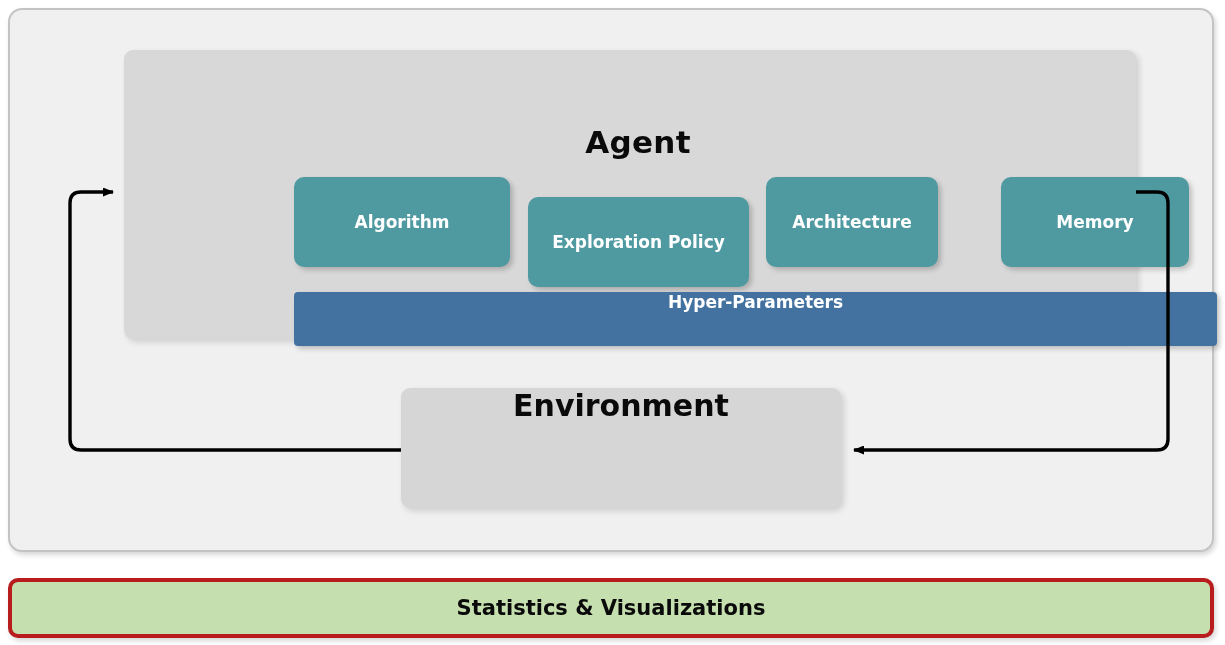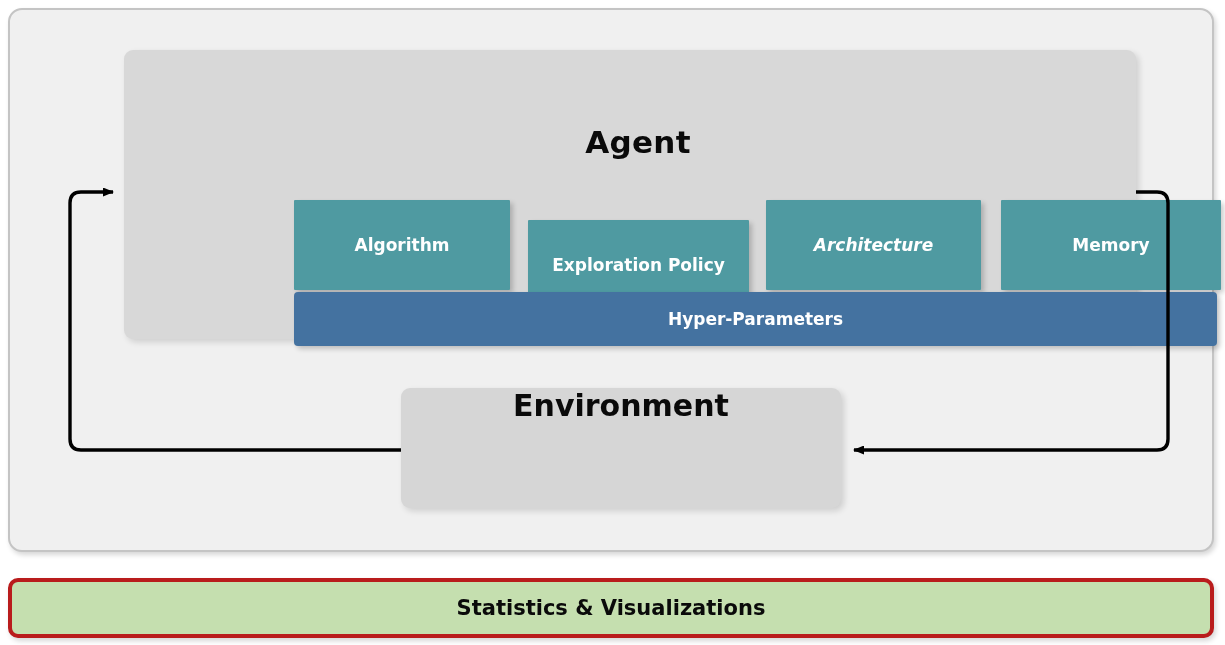--- a/index.html
+++ b/index.html
@@ -50,54 +50,54 @@
     font-size: 31px;
     font-weight: bold;
     color: #0a0a0a;
     letter-spacing: 0.3px;
     padding-left: 8px;
   }
 
   
   .component-box {
     position: absolute;
-    top: 150px;
+    top: 127px;
     height: 90px;
     background: #4f9aa1;
-    border-radius: 1px;
+    border-radius: 10px;
     box-shadow: 3px 3px 5px rgba(0,0,0,0.20);
     color: #ffffff;
     font-size: 17px;
     font-weight: bold;
     display: flex;
     align-items: center;
     justify-content: center;
     box-sizing: border-box;
     text-align: center;
   }
   .component-box.c0 { left: 170px; width: 216px; }
   .component-box.c1 { left: 404px; width: 221px; margin-top: 20px; }
-  .component-box.c2 { left: 642px; width: 215px; font-style: italic; }
-  .component-box.c3 { left: 877px; width: 220px; }
+  .component-box.c2 { left: 642px; width: 172px; }
+  .component-box.c3 { left: 877px; width: 188px; }
 
   
   #hyper-params-bar {
     position: absolute;
     left: 170px;
     top: 242px;
     width: 923px;
     height: 54px;
     background: #4472a0;
     border-radius: 4px;
     box-shadow: 3px 3px 5px rgba(0,0,0,0.20);
     color: #ffffff;
     font-size: 17px;
     font-weight: bold;
     display: flex;
-    align-items: center;
+    align-items: flex-start;
     justify-content: center;
     box-sizing: border-box;
   }
 
   
   #environment-box {
     position: absolute;
     left: 401px;
     top: 388px;
     width: 440px;

